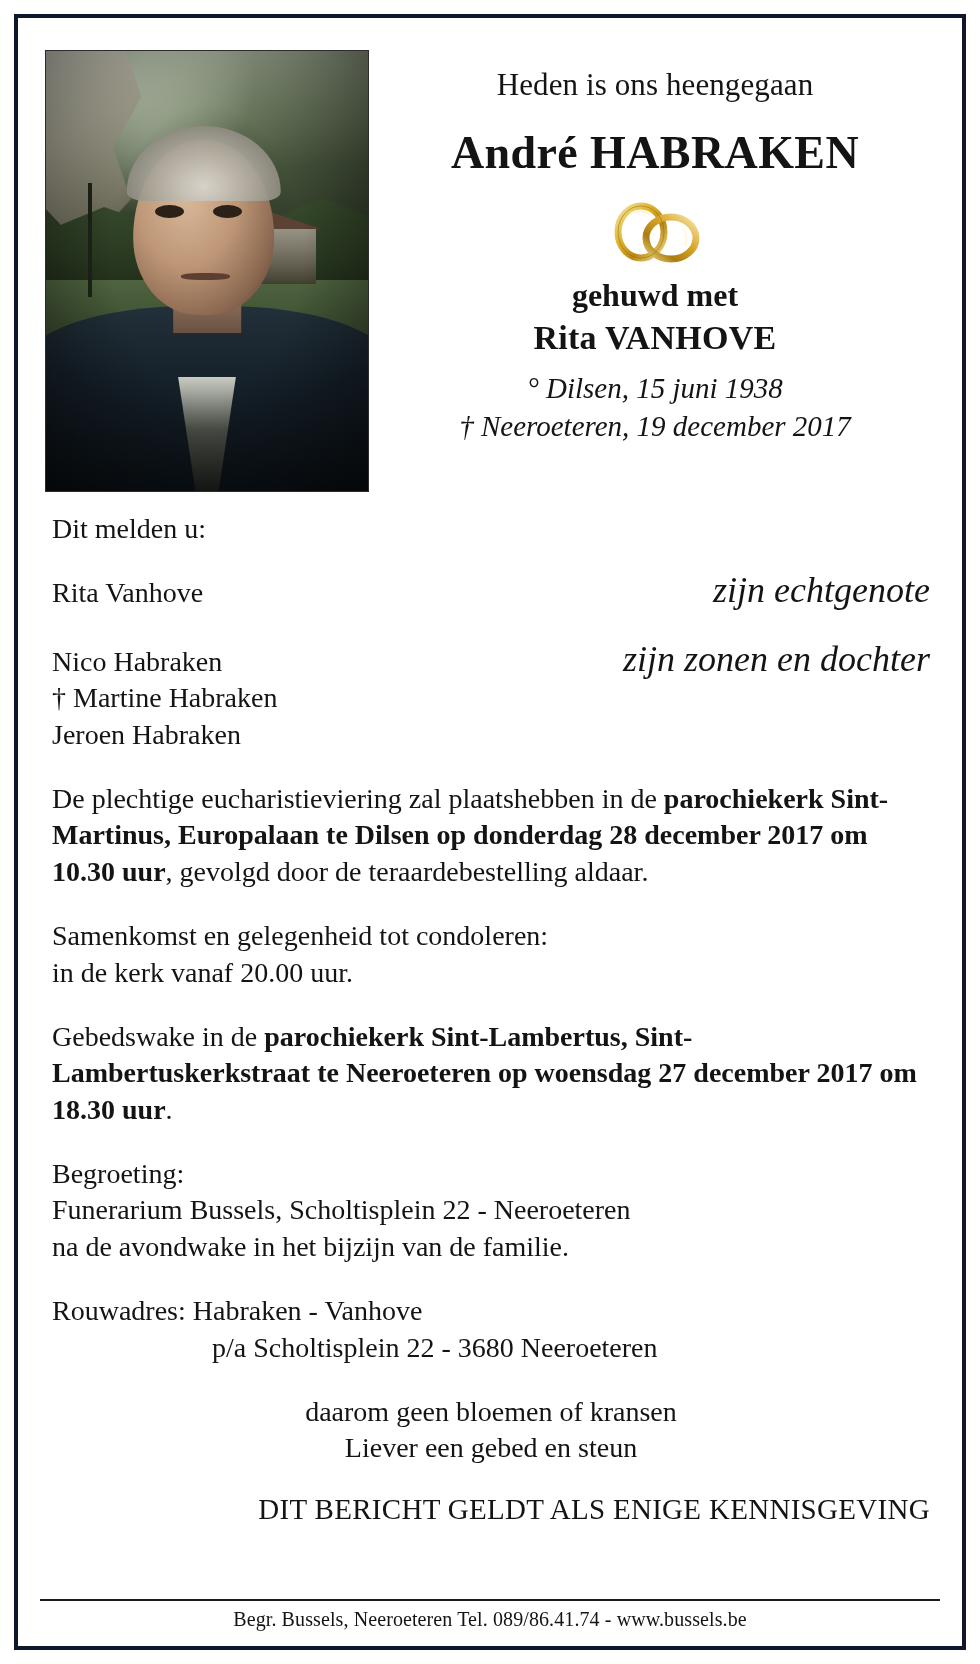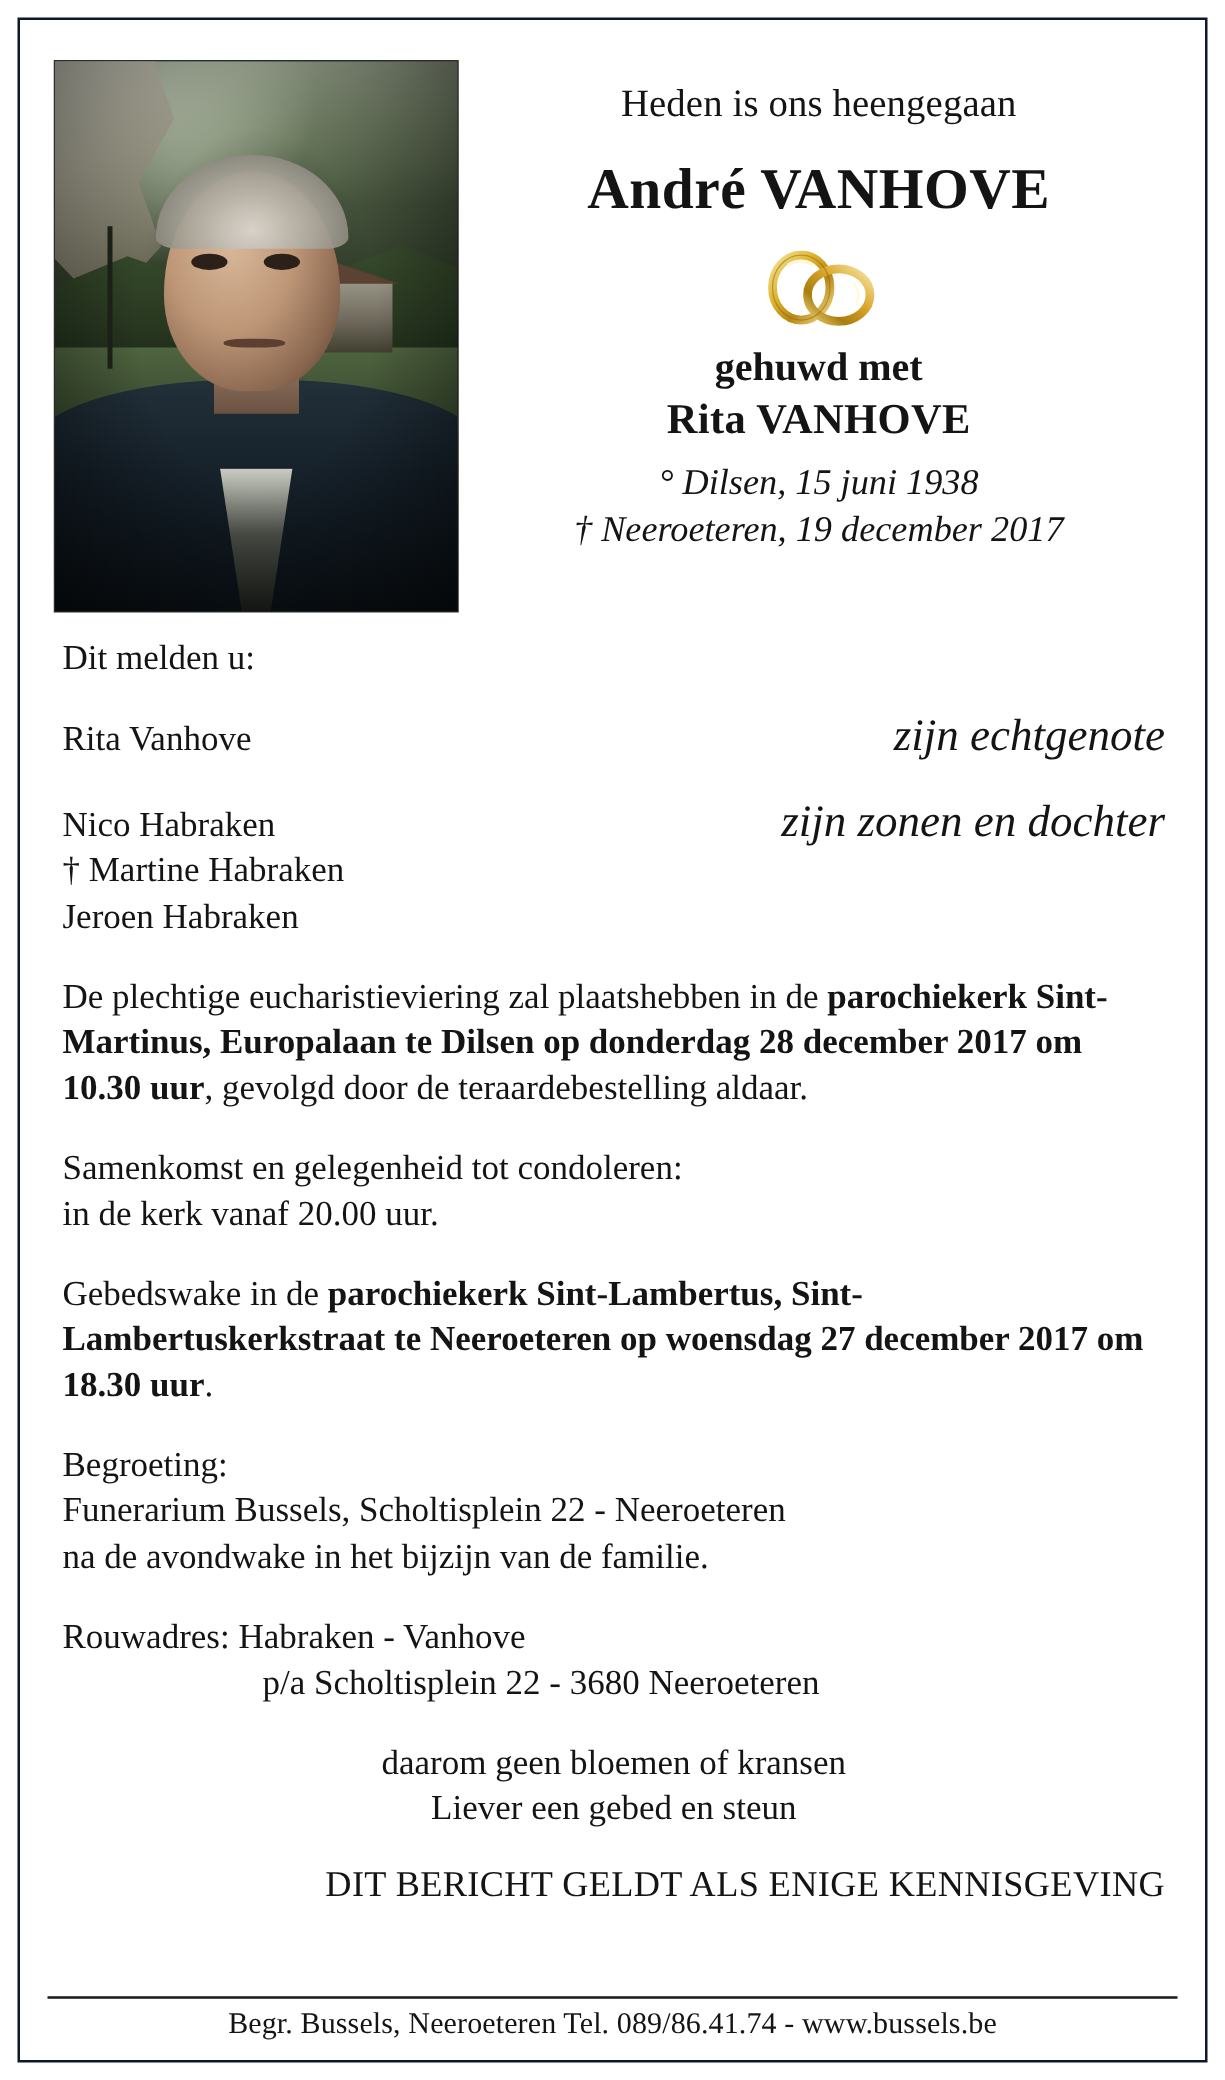--- a/index.html
+++ b/index.html
@@ -21,21 +21,21 @@
     box-sizing: border-box;
     width: 980px;
     height: 1664px;
     background: #ffffff;
     padding: 14px;
   }
   .frame {
     box-sizing: border-box;
     width: 100%;
     height: 100%;
-    border: 2px solid #0f172a;
+    border: 4px solid #0f172a;
     padding: 16px 22px 10px 22px;
     display: flex;
     flex-direction: column;
   }
 
   
   .header {
     display: flex;
     align-items: flex-start;
     gap: 0px;
@@ -225,21 +225,21 @@
   .footer {
     margin-top: auto;
     padding-bottom: 2px;
   }
   .rule {
     border-top: 2px solid #1a1a1a;
     margin: 10px 0 0 0;
   }
   .footer-text {
     text-align: center;
-    font-size: 24px;
+    font-size: 20px;
     padding: 7px 0 3px 0;
     letter-spacing: .1px;
   }
 </style>
 </head>
 <body>
 
 <div class="card">
   <div class="frame">
 
@@ -260,21 +260,21 @@
           <div class="ph-hair"></div>
           <div class="ph-eye l"></div>
           <div class="ph-eye r"></div>
           <div class="ph-mouth"></div>
           <div class="ph-vig"></div>
         </div>
       </div>
 
       <div class="headblock">
         <div class="lead">Heden is ons heengegaan</div>
-        <div class="deceased-name">André VANHOVE</div>
+        <div class="deceased-name">André HABRAKEN</div>
 
         <div class="rings">
           <svg width="116" height="68" viewBox="0 0 116 68" aria-hidden="true">
             <defs>
               <linearGradient id="gold1" x1="0" y1="0" x2="1" y2="1">
                 <stop offset="0%" stop-color="#f6e49a"></stop>
                 <stop offset="35%" stop-color="#e0b52f"></stop>
                 <stop offset="65%" stop-color="#b98712"></stop>
                 <stop offset="100%" stop-color="#f3dd8b"></stop>
               </linearGradient>

